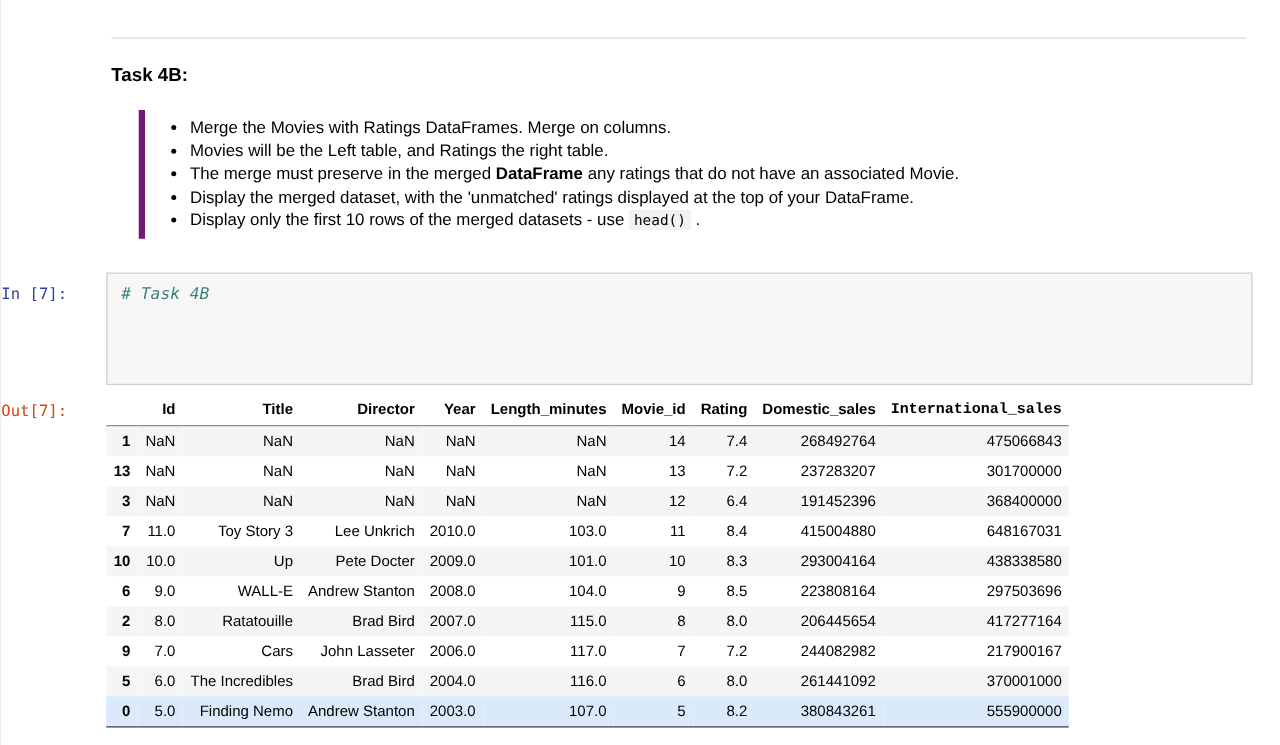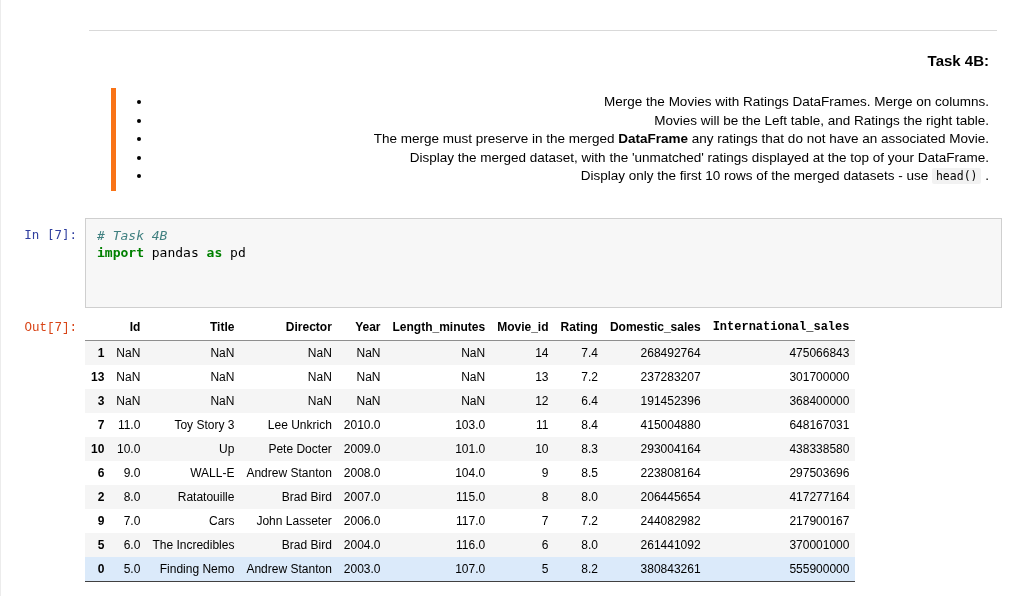--- a/index.html
+++ b/index.html
@@ -3,38 +3,38 @@
 <meta charset="utf-8">
 <style>
   * { box-sizing: border-box; margin: 0; padding: 0; }
   html, body { width: 1024px; height: 596px; background: #ffffff; overflow: hidden; }
   body { font-family: "Liberation Sans", sans-serif; color: #000; position: relative; }
 
   .notebook { position: absolute; inset: 0; background: #fff; border-left: 1px solid #ececec; }
 
   
   .md-hr { position: absolute; left: 88px; top: 30px; width: 908px; height: 1px; background: #d9d9d9; }
-  .md-cell { position: absolute; left: 88px; top: 52px; width: 900px; text-align: right; }
+  .md-cell { position: absolute; left: 88px; top: 52px; width: 900px; }
   .md-heading { font-size: 15px; font-weight: bold; line-height: 18px; }
-  .md-quote { margin-top: 18px; margin-left: 22px; border-left: 5px solid #f97316; padding: 5px 0 5px 0; }
+  .md-quote { margin-top: 18px; margin-left: 22px; border-left: 5px solid #701a75; padding: 5px 0 5px 0; }
   .md-quote ul { margin: 0; padding-left: 36px; list-style-type: disc; }
   .md-quote li { font-size: 13.5px; line-height: 18.6px; white-space: nowrap; }
   .md-quote li span { white-space: pre; }
   .inline-code {
     font-family: "DejaVu Sans Mono", monospace; font-size: 11.5px;
     background: var(--inline_code_bg, #f2f2f2); border-radius: 2px; padding: 1px 4px;
   }
 
   
   .in-prompt, .out-prompt {
-    position: absolute; left: 0; width: 76px; text-align: right;
+    position: absolute; left: 0; width: 76px; text-align: left;
     font-family: "DejaVu Sans Mono", monospace; font-size: 12.5px; white-space: pre;
   }
   .in-prompt  { top: 227px; color: var(--in_prompt, #303f9f); }
-  .out-prompt { top: 321px; color: var(--out_prompt, #d84315); font-family: Liberation Mono, monospace; }
+  .out-prompt { top: 321px; color: var(--out_prompt, #d84315); }
 
   
   .code-box {
     position: absolute; left: 84px; top: 218px; width: 917px; height: 90px;
     background: var(--cell_bg, #f7f7f7); border: 1px solid var(--cell_border, #cfcfcf);
     padding: 8px 11px; cursor: text;
   }
   .code-line { font-family: "DejaVu Sans Mono", monospace; font-size: 13px; line-height: 17px; white-space: pre; }
   .tok-comment { color: var(--comment, #408080); font-style: italic; }
   .tok-kw { color: var(--keyword, #008000); font-weight: bold; }
@@ -80,21 +80,20 @@
         <li><span>Display the merged dataset, with the 'unmatched' ratings displayed at the top of your DataFrame.</span></li>
         <li><span>Display only the first 10 rows of the merged datasets - use </span><code class="inline-code">head()</code><span> .</span></li>
       </ul>
     </div>
   </div>
 
   <div class="in-prompt">In [7]:</div>
 
   <div class="code-box">
     <div class="code-line"><span class="tok-comment"># Task 4B</span></div>
-    <div class="code-line"><span class="tok-kw">import</span><span class="tok-plain"> pandas </span><span class="tok-kw">as</span><span class="tok-plain"> pd</span></div>
   </div>
 
   <div class="out-prompt">Out[7]:</div>
 
   <div class="df-wrap">
     <table class="dataframe">
       <thead>
         <tr>
             <th></th>
             <th>Id</th>

